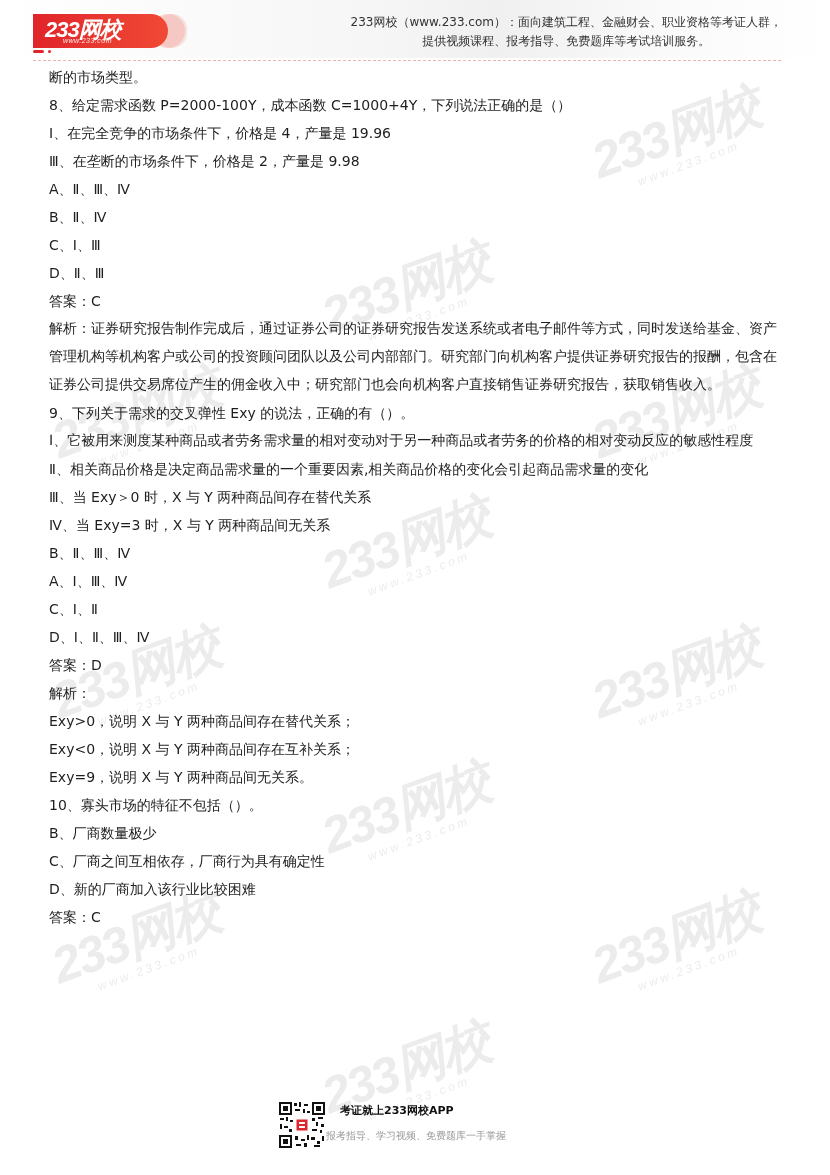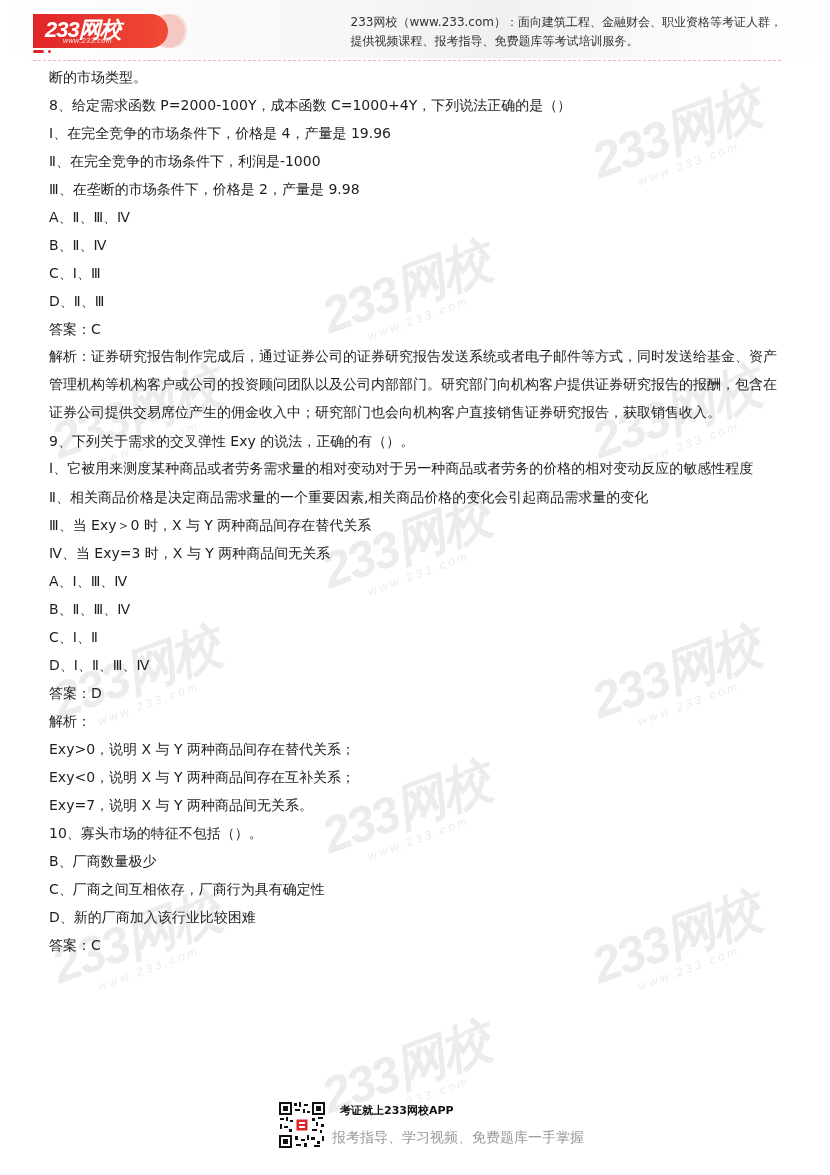--- a/index.html
+++ b/index.html
@@ -13,36 +13,36 @@
       background: linear-gradient(90deg, #e0252a, #f04a35); border-radius: 0 17px 17px 0; }
     .logo-ghost1 { position: absolute; left: 118px; top: 0; width: 34px; height: 34px; border-radius: 17px; background: #f7b8b0; opacity: .6; }
     .logo-ghost2 { position: absolute; left: 124px; top: 0; width: 30px; height: 34px; border-radius: 17px; background: #f2d2cc; opacity: .6; }
     .logo-text { position: absolute; left: 12px; top: 1px; color: #fff; font-family: "Liberation Sans", sans-serif;
       font-weight: bold; font-style: italic; font-size: 22px; letter-spacing: -1px; }
     .logo-url { position: absolute; left: 30px; top: 23px; color: #ffe9e6; font-family: "Liberation Sans", sans-serif;
       font-style: italic; font-size: 7px; letter-spacing: .5px; }
     .logo-dash { position: absolute; left: 33px; top: 50px; width: 11px; height: 3px; background: #e0252a; border-radius: 2px; }
     .logo-dot { position: absolute; left: 48px; top: 50px; width: 3px; height: 3px; background: #e0252a; border-radius: 2px; }
 
-    .header-tag { position: absolute; right: 48px; top: 13px; text-align: left; font-size: 12px; line-height: 19px; color: #333; }
+    .header-tag { position: absolute; right: 48px; top: 13px; text-align: center; font-size: 12px; line-height: 19px; color: #333; }
     .header-rule { position: absolute; left: 33px; top: 60px; width: 748px; border-top: 1px dashed #e9b5b5; }
 
     .wm { position: absolute; color: #ececec; font-family: "Liberation Sans", sans-serif; font-weight: bold; font-style: italic;
       transform: rotate(-20deg); pointer-events: none; user-select: none; }
     .wm .big { font-size: 50px; letter-spacing: -2px; display: block; }
     .wm .small { font-size: 12px; letter-spacing: 3px; display: block; margin-left: 35px; margin-top: -8px; font-weight: normal; }
 
     .content { position: absolute; left: 49px; top: 63px; width: 735px; font-size: 14px; line-height: 28px; color: #1e1e1e; }
     .content .line { display: block; white-space: nowrap; }
     .content .wrap { display: block; white-space: normal; font-family: Liberation Serif, serif; }
 
     .footer { position: absolute; left: 278px; top: 1101px; height: 50px; width: 300px; }
     .qr { position: absolute; left: 0; top: 0; width: 48px; height: 48px; background: #fff; }
     .footer-title { position: absolute; left: 62px; top: 2px; font-size: 11px; font-weight: bold; color: #111; white-space: nowrap; }
-    .footer-sub { position: absolute; left: 54px; top: 28px; font-size: 14px; color: #999; white-space: nowrap; }
+    .footer-sub { position: absolute; left: 48px; top: 28px; font-size: 10px; color: #999; white-space: nowrap; }
   </style>
 </head>
 <body>
 
 <div class="header">
   <div class="logo">
     <div class="logo-ghost2"></div>
     <div class="logo-ghost1"></div>
     <div class="logo-pill"></div>
     <span class="logo-text">233网校</span>
@@ -99,43 +99,42 @@
   </div>
 <div class="wm" style="left:320px; top:1035px;">
     <span class="big">233网校</span>
     <span class="small">www.233.com</span>
   </div>
 
 <div class="content">
   <span class="line">断的市场类型。</span>
   <span class="line">8、给定需求函数 P=2000-100Y，成本函数 C=1000+4Y，下列说法正确的是（）</span>
   <span class="line">Ⅰ、在完全竞争的市场条件下，价格是 4，产量是 19.96</span>
-  <span class="line">Ⅱ、在完全竞争的市场条件下，利润是-1000</span>
   <span class="line">Ⅲ、在垄断的市场条件下，价格是 2，产量是 9.98</span>
   <span class="line">A、Ⅱ、Ⅲ、Ⅳ</span>
   <span class="line">B、Ⅱ、Ⅳ</span>
   <span class="line">C、Ⅰ、Ⅲ</span>
   <span class="line">D、Ⅱ、Ⅲ</span>
   <span class="line">答案：C</span>
   <span class="wrap">解析：证券研究报告制作完成后，通过证券公司的证券研究报告发送系统或者电子邮件等方式，同时发送给基金、资产管理机构等机构客户或公司的投资顾问团队以及公司内部部门。研究部门向机构客户提供证券研究报告的报酬，包含在证券公司提供交易席位产生的佣金收入中；研究部门也会向机构客户直接销售证券研究报告，获取销售收入。</span>
 
   <span class="line">9、下列关于需求的交叉弹性 Exy 的说法，正确的有（）。</span>
   <span class="wrap">Ⅰ、它被用来测度某种商品或者劳务需求量的相对变动对于另一种商品或者劳务的价格的相对变动反应的敏感性程度</span>
   <span class="line">Ⅱ、相关商品价格是决定商品需求量的一个重要因素,相关商品价格的变化会引起商品需求量的变化</span>
   <span class="line">Ⅲ、当 Exy＞0 时，X 与 Y 两种商品间存在替代关系</span>
   <span class="line">Ⅳ、当 Exy=3 时，X 与 Y 两种商品间无关系</span>
+  <span class="line">B、Ⅱ、Ⅲ、Ⅳ</span>
   <span class="line">A、Ⅰ、Ⅲ、Ⅳ</span>
-  <span class="line">B、Ⅱ、Ⅲ、Ⅳ</span>
   <span class="line">C、Ⅰ、Ⅱ</span>
   <span class="line">D、Ⅰ、Ⅱ、Ⅲ、Ⅳ</span>
   <span class="line">答案：D</span>
   <span class="line">解析：</span>
   <span class="line">Exy&gt;0，说明 X 与 Y 两种商品间存在替代关系；</span>
   <span class="line">Exy&lt;0，说明 X 与 Y 两种商品间存在互补关系；</span>
-  <span class="line">Exy=7，说明 X 与 Y 两种商品间无关系。</span>
+  <span class="line">Exy=9，说明 X 与 Y 两种商品间无关系。</span>
 
   <span class="line">10、寡头市场的特征不包括（）。</span>
   <span class="line">B、厂商数量极少</span>
   <span class="line">C、厂商之间互相依存，厂商行为具有确定性</span>
   <span class="line">D、新的厂商加入该行业比较困难</span>
   <span class="line">答案：C</span>
 </div>
 
 <div class="footer">
   <div class="qr">

